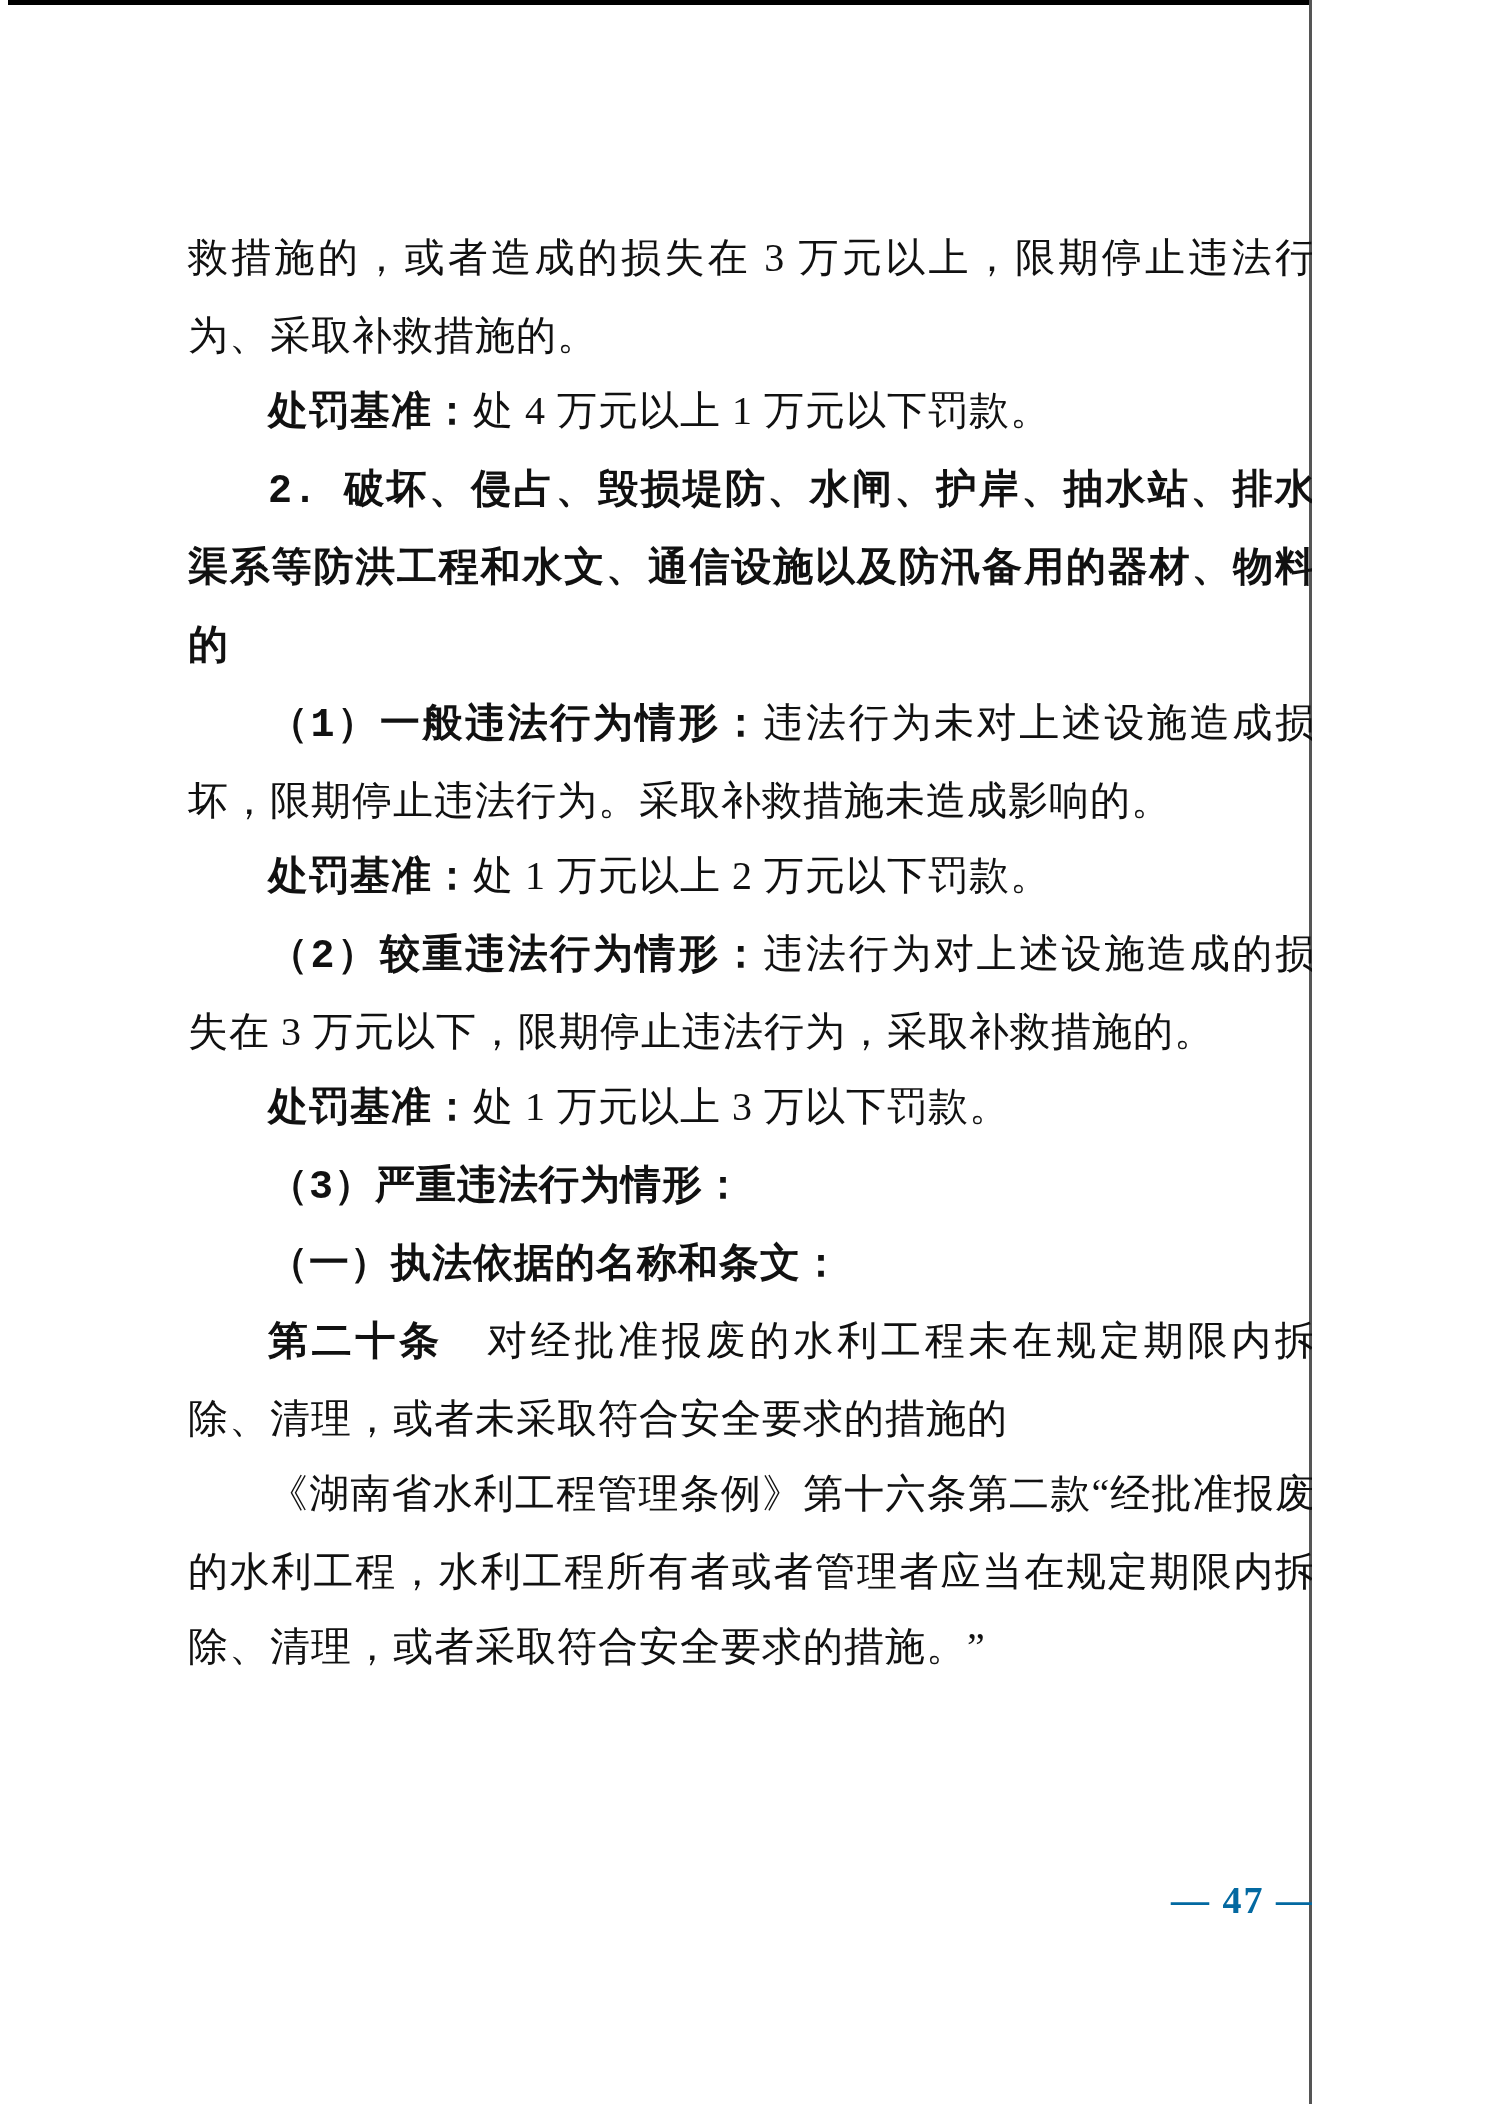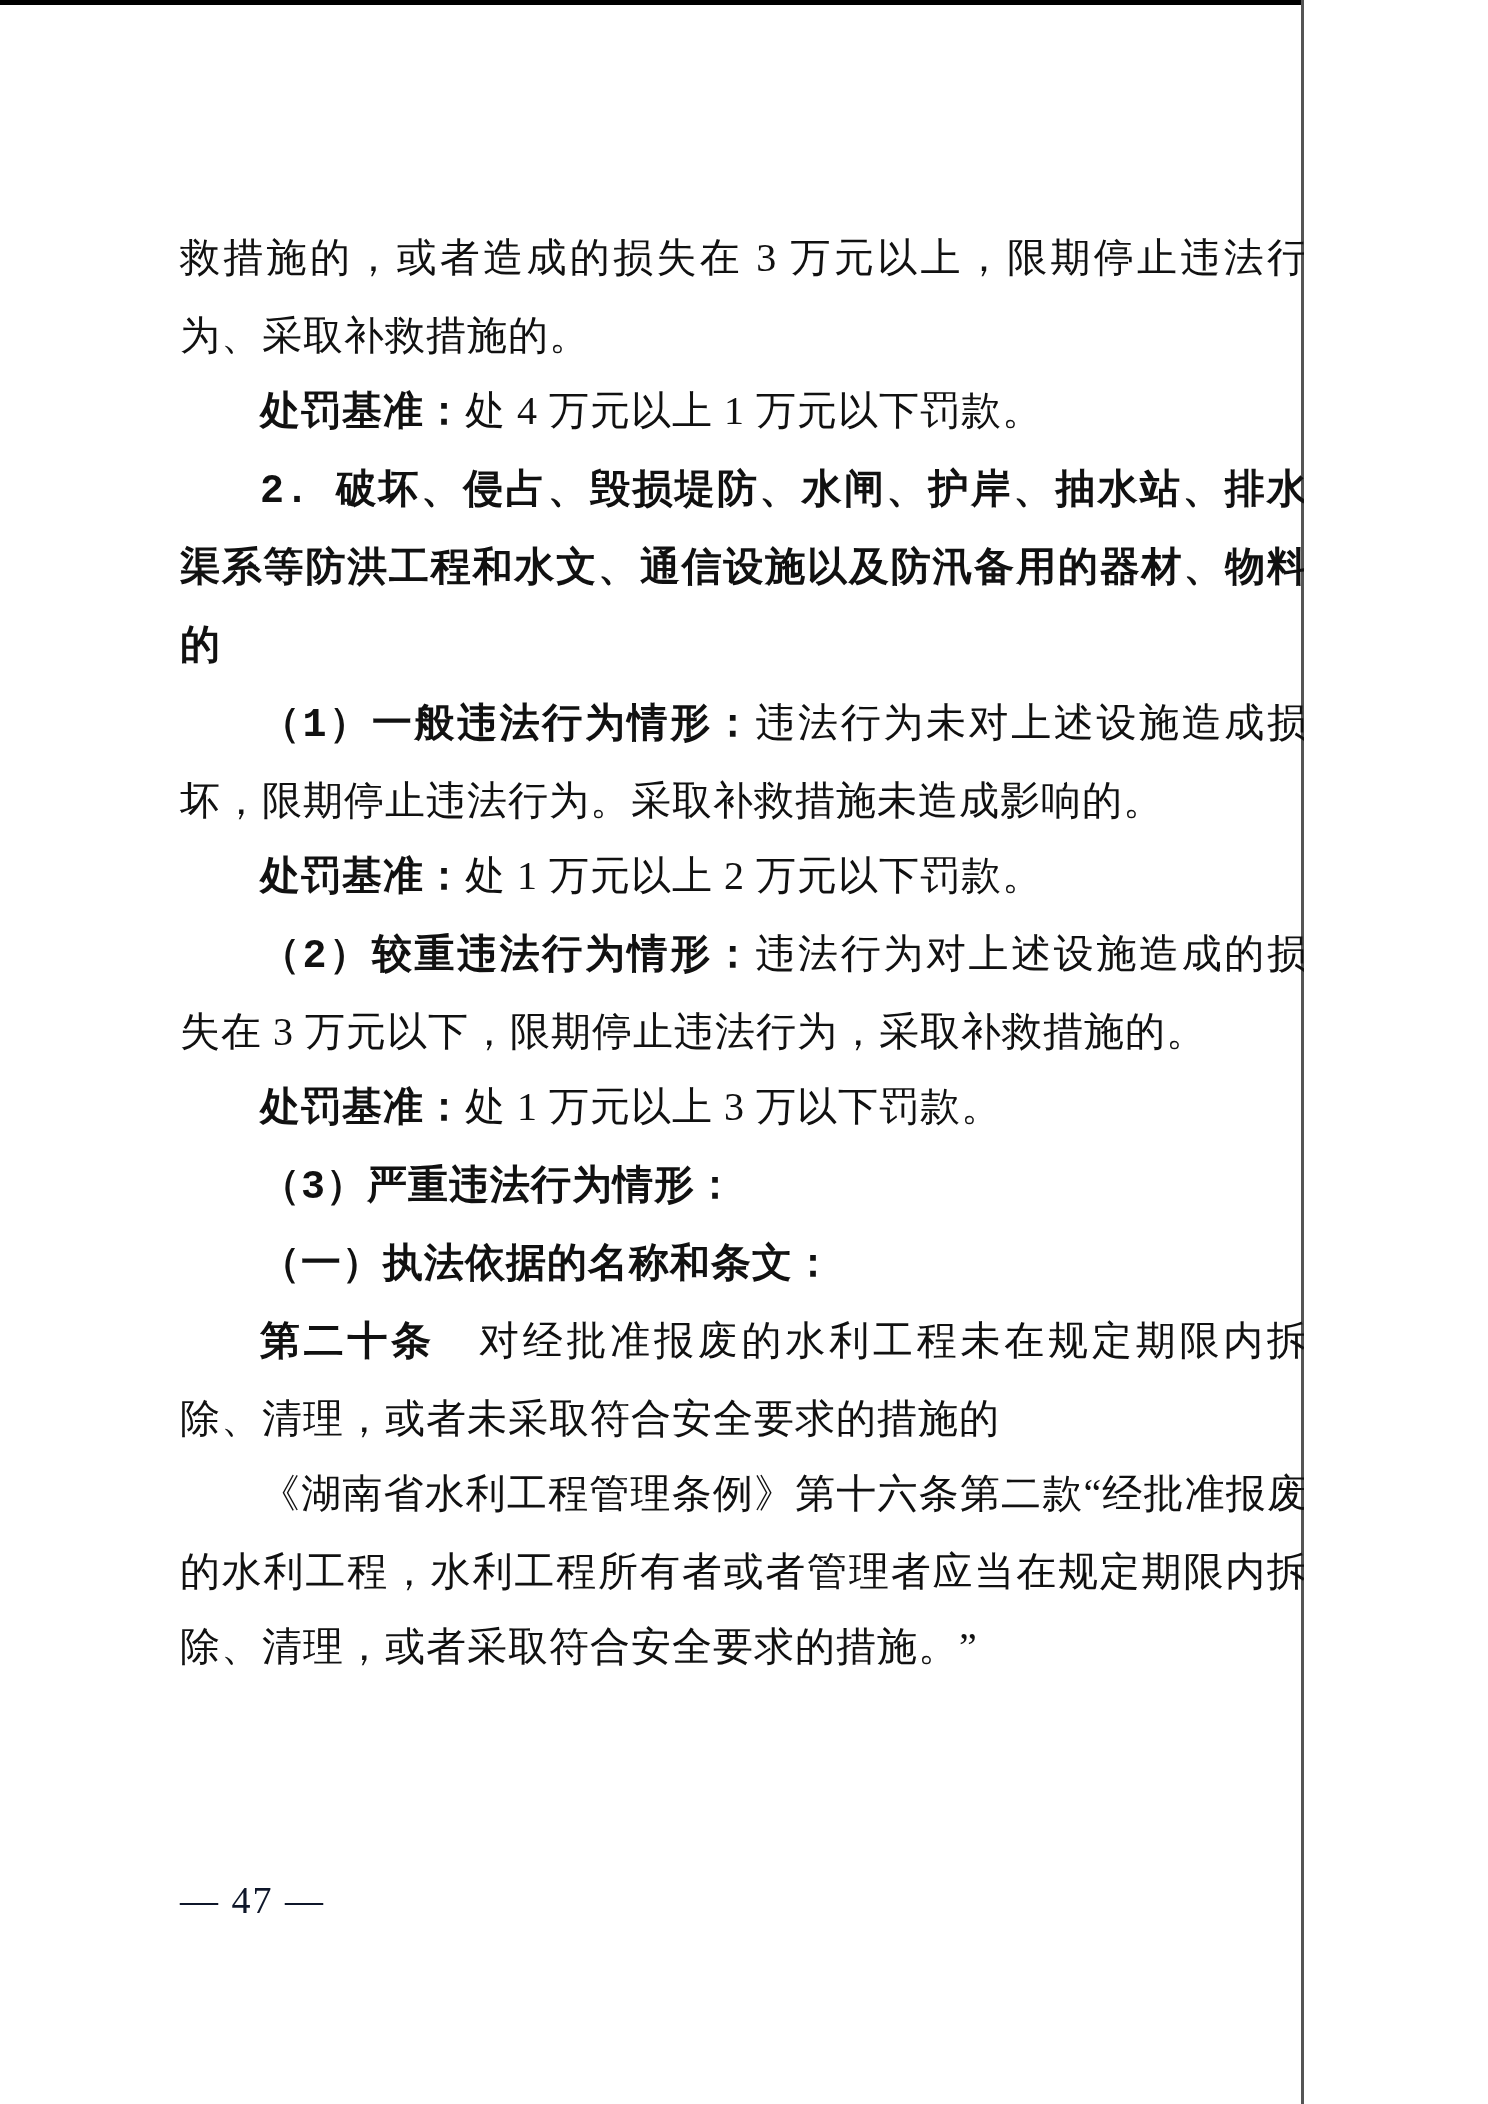--- a/index.html
+++ b/index.html
@@ -8,20 +8,21 @@
     background: #ffffff;
   }
   .page {
     position: relative;
     width: 1304px;
     height: 2104px;
     background: #ffffff;
     overflow: hidden;
     font-family: "Liberation Serif", serif;
     color: #111111;
+    margin-left: 8px;
   }
   .edge-top {
     position: absolute;
     top: 0;
     left: 0;
     width: 100%;
     height: 5px;
     background: #000000;
   }
   .edge-right {
@@ -52,25 +53,26 @@
   }
   .bold-head {
     font-weight: bold;
     font-family: Liberation Mono, monospace;
   }
   .page-number {
     position: absolute;
     left: 180px;
     top: 1878px;
     width: 1128px;
-    text-align: left;
+    text-align: right;
     font-size: 38px;
     line-height: 44px;
-    color: #0f172a;
+    color: #0369a1;
     letter-spacing: 2px;
+    font-weight: bold;
   }
 </style>
 </head>
 <body>
 
 <div class="page">
   <div class="edge-top"></div>
   <div class="edge-right"></div>
 
   <div class="text-block">

